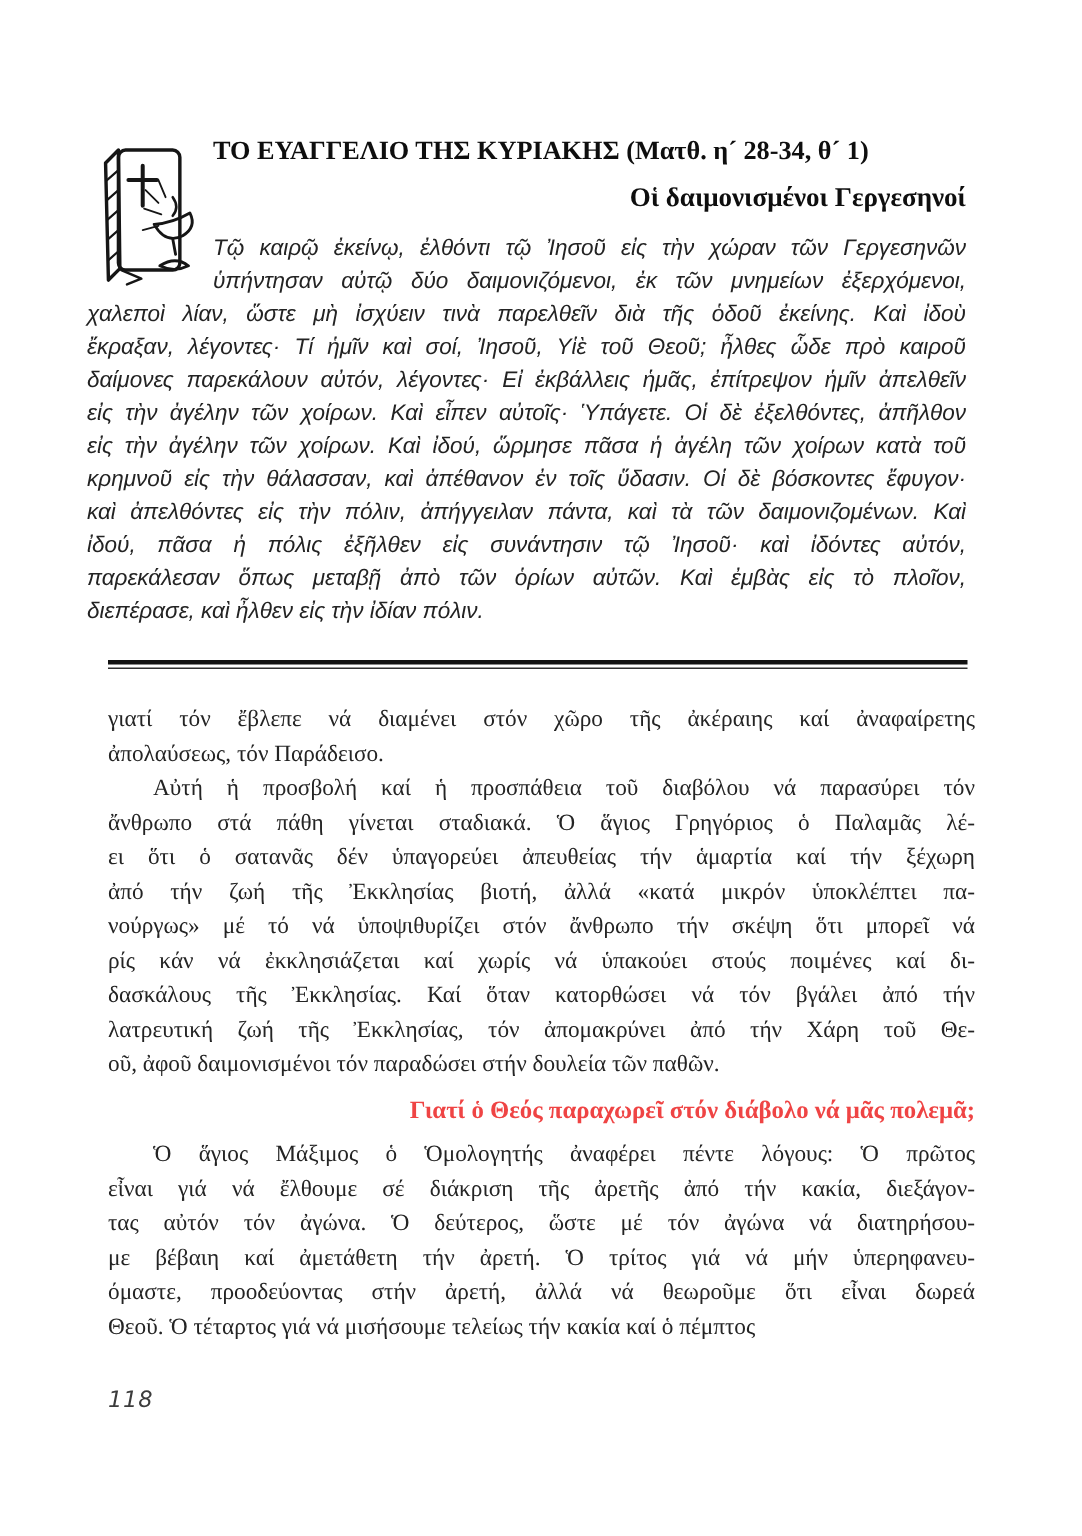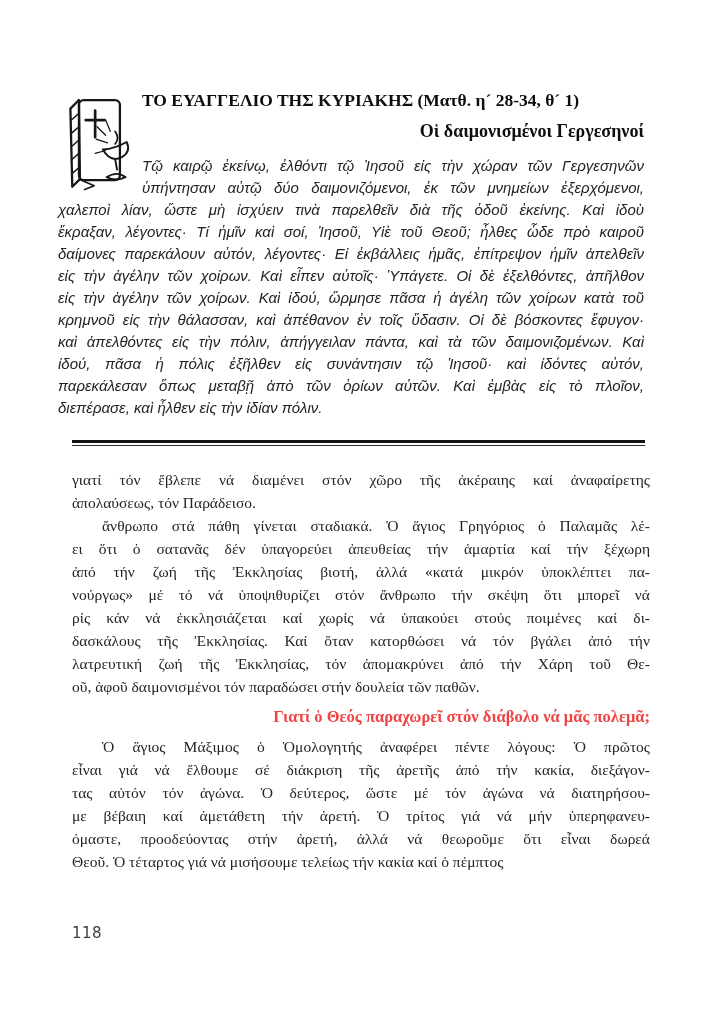--- a/index.html
+++ b/index.html
@@ -86,20 +86,21 @@
     text-align: right;
   }
 
   .page-number {
     position: absolute;
     left: 72px; top: 924px;
     font-family: "DejaVu Sans", sans-serif;
     font-size: 15px;
     color: #3c3c3c;
     letter-spacing: 0.5px;
+    font-style: italic;
   }
 </style>
 </head>
 <body>
 
 <div class="page">
 
   <div class="top-section">
 
     <div class="icon-float">
@@ -148,20 +149,21 @@
     <div class="rule-thick"></div>
     <div class="rule-thin"></div>
   </div>
 
   <div class="body-section">
     <div class="para">
         <div class="tline">γιατί τόν ἔβλεπε νά διαμένει στόν χῶρο τῆς ἀκέραιης καί ἀναφαίρετης</div>
         <div class="tline tline-last">ἀπολαύσεως, τόν Παράδεισο.</div>
       </div>
     <div class="para indent">
+        <div class="tline">Αὐτή ἡ προσβολή καί ἡ προσπάθεια τοῦ διαβόλου νά παρασύρει τόν</div>
         <div class="tline">ἄνθρωπο στά πάθη γίνεται σταδιακά. Ὁ ἅγιος Γρηγόριος ὁ Παλαμᾶς λέ-</div>
         <div class="tline">ει ὅτι ὁ σατανᾶς δέν ὑπαγορεύει ἀπευθείας τήν ἁμαρτία καί τήν ξέχωρη</div>
         <div class="tline">ἀπό τήν ζωή τῆς Ἐκκλησίας βιοτή, ἀλλά «κατά μικρόν ὑποκλέπτει πα-</div>
         <div class="tline">νούργως» μέ τό νά ὑποψιθυρίζει στόν ἄνθρωπο τήν σκέψη ὅτι μπορεῖ νά</div>
         <div class="tline">ρίς κάν νά ἐκκλησιάζεται καί χωρίς νά ὑπακούει στούς ποιμένες καί δι-</div>
         <div class="tline">δασκάλους τῆς Ἐκκλησίας. Καί ὅταν κατορθώσει νά τόν βγάλει ἀπό τήν</div>
         <div class="tline">λατρευτική ζωή τῆς Ἐκκλησίας, τόν ἀπομακρύνει ἀπό τήν Χάρη τοῦ Θε-</div>
         <div class="tline tline-last">οῦ, ἀφοῦ δαιμονισμένοι τόν παραδώσει στήν δουλεία τῶν παθῶν.</div>
       </div>
     <div class="section-heading">Γιατί ὁ Θεός παραχωρεῖ στόν διάβολο νά μᾶς πολεμᾶ;</div>

